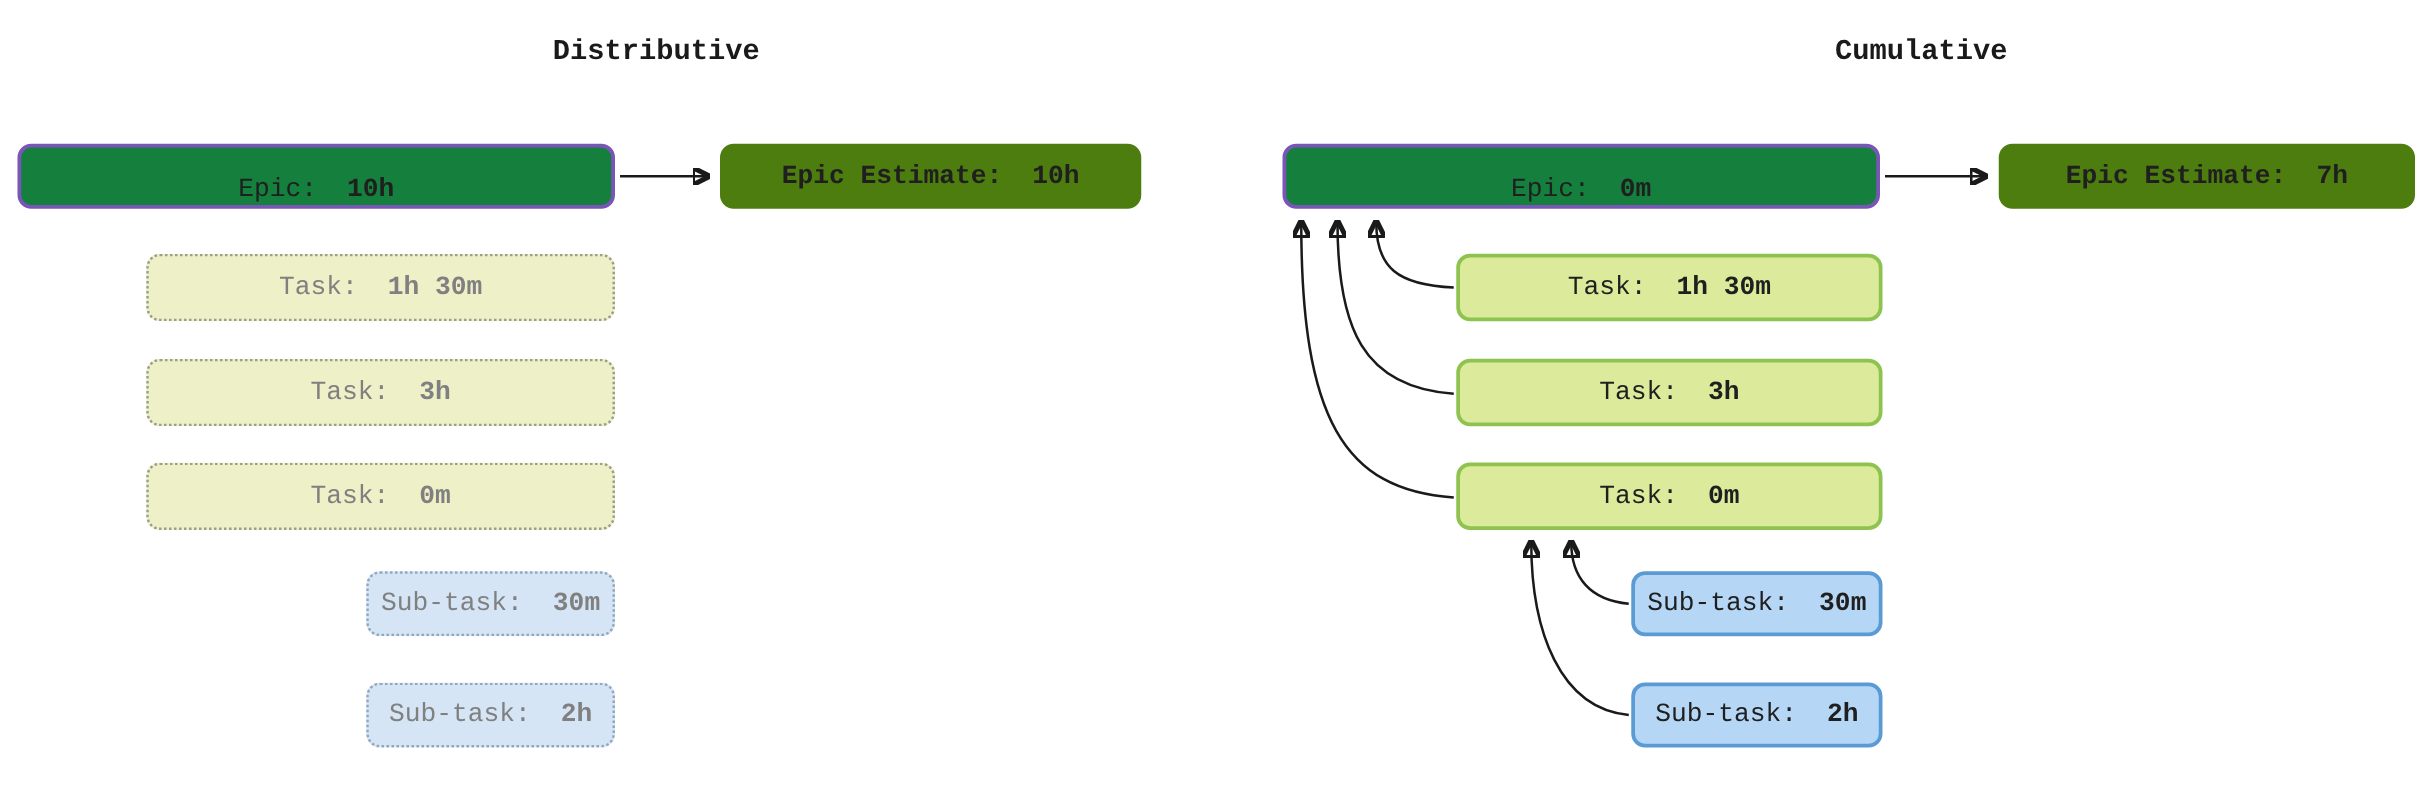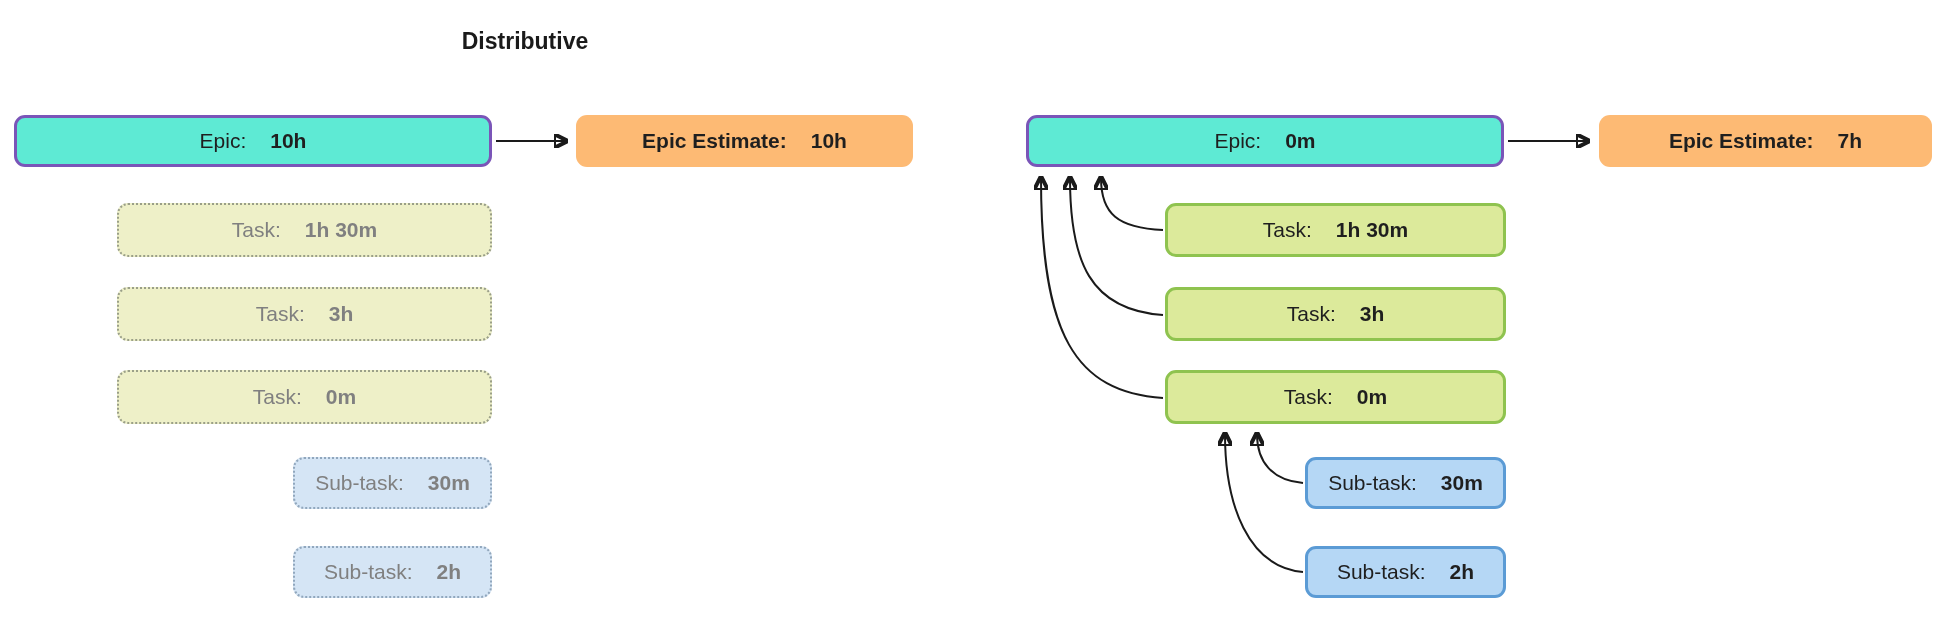--- a/index.html
+++ b/index.html
@@ -1,42 +1,42 @@
 <!DOCTYPE html>
 <html><head>
 <meta charset="utf-8">
 <style>
   html,body{margin:0;padding:0;background:#ffffff;}
   #canvas{
     position:relative;
     width:1948px;height:636px;
     background:#ffffff;
-    font-family:Liberation Sans, sans-serif;
+    font-family:Liberation Mono, monospace;
     overflow:hidden;
   }
   .panel-title{
     position:absolute;
     top:28px;width:400px;
     text-align:center;
     font-size:23px;font-weight:bold;color:#1a1a1a;
   }
   #title-left{left:325px;}
   #title-right{left:1337px;}
   .node{
     position:absolute;
     display:flex;align-items:center;justify-content:center;
     font-size:21px;
     border-radius:11px;
     box-sizing:border-box;
     white-space:nowrap;
   }
   .node .val{font-weight:bold;margin-left:24px;}
   
-  .epic{background:#5eead4;border:3px solid #7a55b8;color:#1f1f1f;}
-  .estimate{background:#fdba74;border:none;color:#1f1f1f;font-weight:bold;}
+  .epic{background:#15803d;border:3px solid #7a55b8;color:#1f1f1f;align-items:flex-end;}
+  .estimate{background:#4d7c0f;border:none;color:#1f1f1f;font-weight:bold;}
   .task{background:#dcea9b;border:3px solid #8fc34f;color:#1f1f1f;}
   .subtask{background:#b5d7f5;border:3px solid #5b9bd5;color:#1f1f1f;}
   
   .task-faded{background:#eef0c8;border:2px dotted #9a9f88;color:#808080;}
   .subtask-faded{background:#d5e5f5;border:2px dotted #91a7bd;color:#808080;}
   
   #l-epic{left:14px;top:115px;width:478px;height:52px;}
   #l-est{left:576px;top:115px;width:337px;height:52px;}
   #r-epic{left:1026px;top:115px;width:478px;height:52px;}
   #r-est{left:1599px;top:115px;width:333px;height:52px;}
@@ -54,20 +54,21 @@
   #r-sub2{left:1305px;top:546px;width:201px;height:52px;}
   #connectors{position:absolute;left:0;top:0;width:1948px;height:636px;pointer-events:none;}
   #connectors path{stroke:#1a1a1a;stroke-width:2;fill:none;}
 </style>
 </head>
 <body>
 
 <div id="canvas">
 
   <div class="panel-title" id="title-left">Distributive</div>
+  <div class="panel-title" id="title-right">Cumulative</div>
 
   <svg id="connectors" viewBox="0 0 1948 636">
     <defs>
       <marker id="arrow" markerWidth="7" markerHeight="7" refX="6" refY="3.5" orient="auto">
         <path d="M0,0 L7,3.5 L0,7 z" fill="#1a1a1a" stroke="none"></path>
       </marker>
     </defs>
     <path d="M 496 141 H 566" marker-end="url(#arrow)"></path>
     <path d="M 1508 141 H 1588" marker-end="url(#arrow)"></path>
     <path d="M 1163 230 C 1118 228 1101 214 1101 178" marker-end="url(#arrow)"></path>

